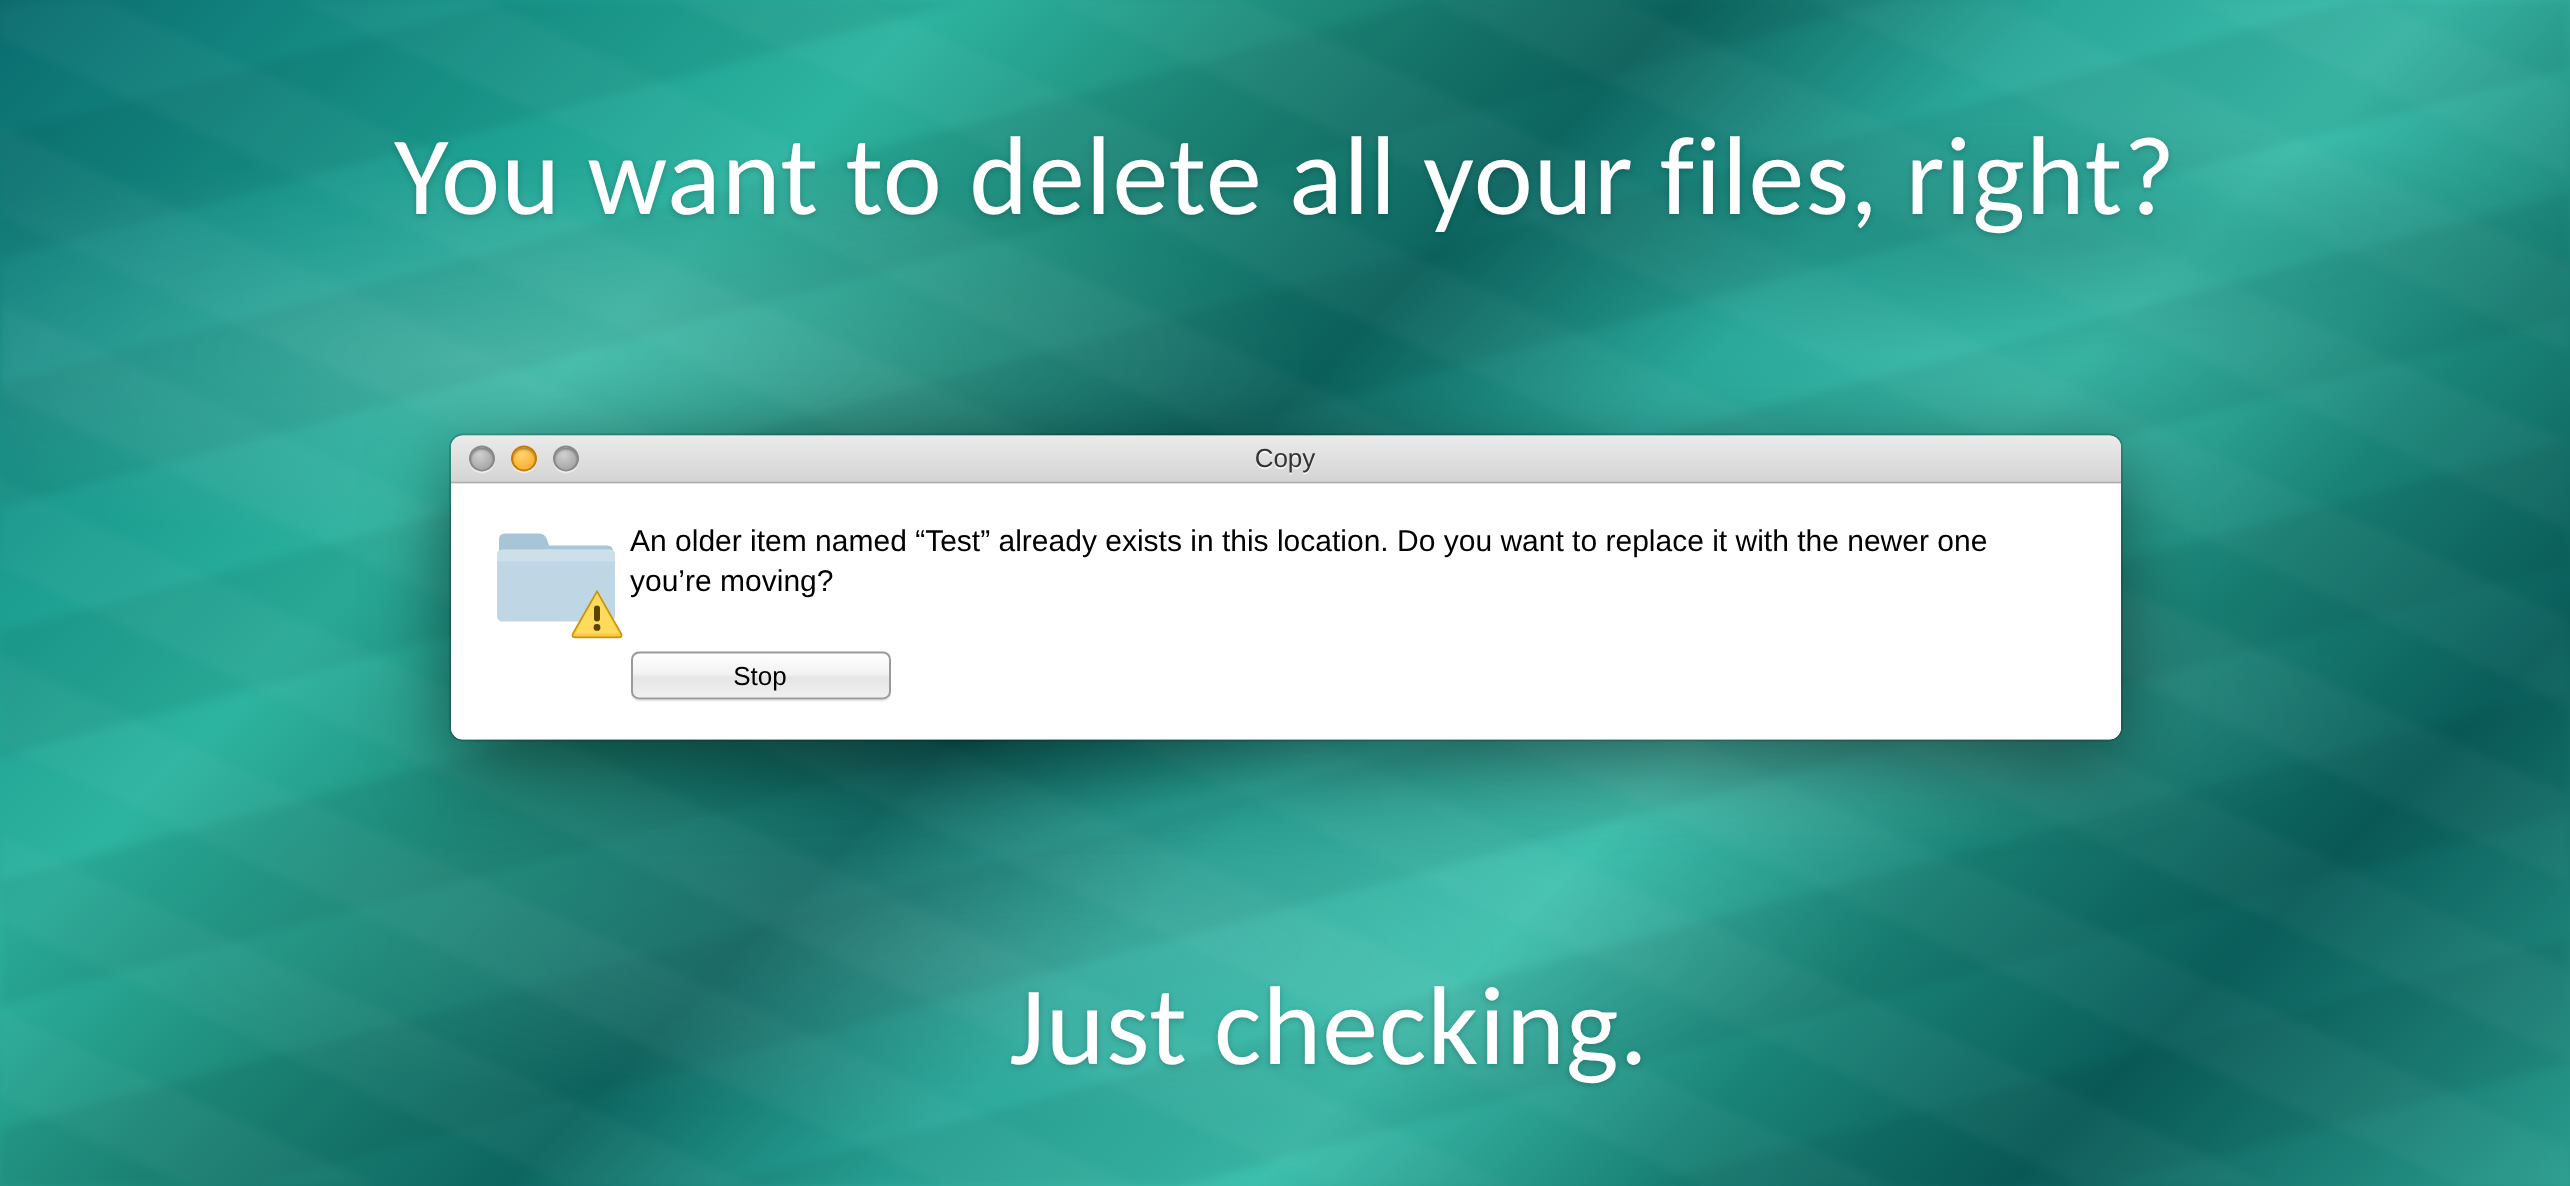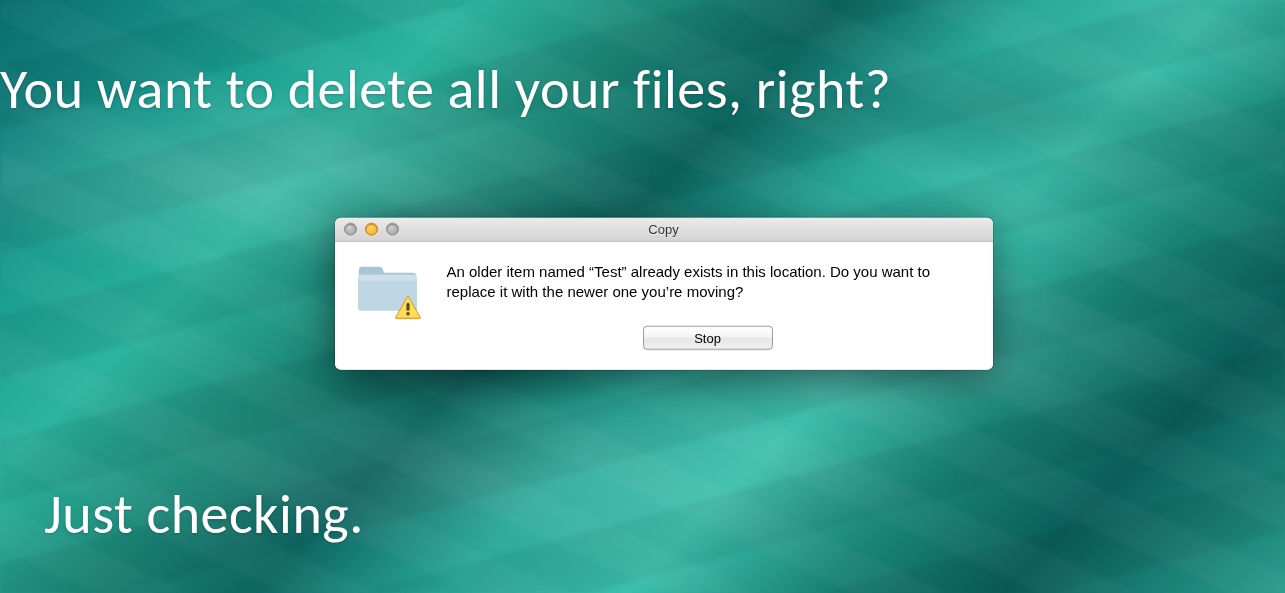--- a/index.html
+++ b/index.html
@@ -38,20 +38,21 @@
         radial-gradient(ellipse 900px 180px at 40% 80%, rgba(255,255,255,0.1) 0%, transparent 50%),
         radial-gradient(ellipse 500px 120px at 80% 20%, rgba(0,50,50,0.2) 0%, transparent 50%),
         repeating-linear-gradient(25deg, transparent 0px, transparent 40px, rgba(255,255,255,0.03) 40px, rgba(255,255,255,0.03) 80px),
         repeating-linear-gradient(-15deg, transparent 0px, transparent 60px, rgba(0,40,40,0.08) 60px, rgba(0,40,40,0.08) 120px);
       filter: blur(2px);
     }
     
     .overlay-text {
       position: absolute;
       width: 100%;
+      text-align: center;
       color: #ffffff;
       font-size: 56px;
       font-weight: 300;
       font-family: "Segoe UI", "Calibri", "Helvetica Neue", Arial, sans-serif;
       letter-spacing: 0.5px;
       text-shadow: 0 1px 3px rgba(0,0,0,0.2);
     }
     
     .overlay-top {
       top: 55px;
@@ -60,26 +61,25 @@
     .overlay-bottom {
       bottom: 45px;
       padding-left: 44px;
     }
     
     .dialog {
       position: absolute;
       left: 50%;
       top: 50%;
       transform: translate(-50%, -52%);
-      width: 658px;
+      width: 835px;
       background: #ffffff;
       border-radius: 6px;
       box-shadow: 0 10px 40px rgba(0,0,0,0.5), 0 0 0 1px rgba(0,0,0,0.15);
       overflow: hidden;
-      margin-left: 21px;
     }
     
     .titlebar {
       height: 24px;
       background: linear-gradient(to bottom, #ebebeb 0%, #d4d4d4 100%);
       border-bottom: 1px solid #b0b0b0;
       display: flex;
       align-items: center;
       position: relative;
     }
@@ -119,21 +119,20 @@
       text-align: center;
       font-size: 13px;
       color: #333;
       font-weight: 400;
       text-shadow: 0 1px 0 rgba(255,255,255,0.7);
     }
     
     .dialog-body {
       padding: 20px 24px 20px 20px;
       display: flex;
-      gap: 22px;
       background: #fff;
     }
     
     .dialog-icon {
       flex-shrink: 0;
       width: 70px;
       height: 58px;
       position: relative;
       margin-top: 2px;
     }
@@ -144,21 +143,21 @@
     
     .dialog-message {
       font-size: 15px;
       line-height: 1.35;
       color: #000;
       font-family: "Lucida Grande", "Helvetica Neue", Arial, sans-serif;
     }
     
     .dialog-buttons {
       display: flex;
-      justify-content: center;
+      justify-content: space-between;
       gap: 14px;
       margin-top: 24px;
     }
     
     .mac-button {
       min-width: 130px;
       height: 24px;
       padding: 0 20px;
       font-size: 13px;
       font-family: "Lucida Grande", "Helvetica Neue", Arial, sans-serif;

